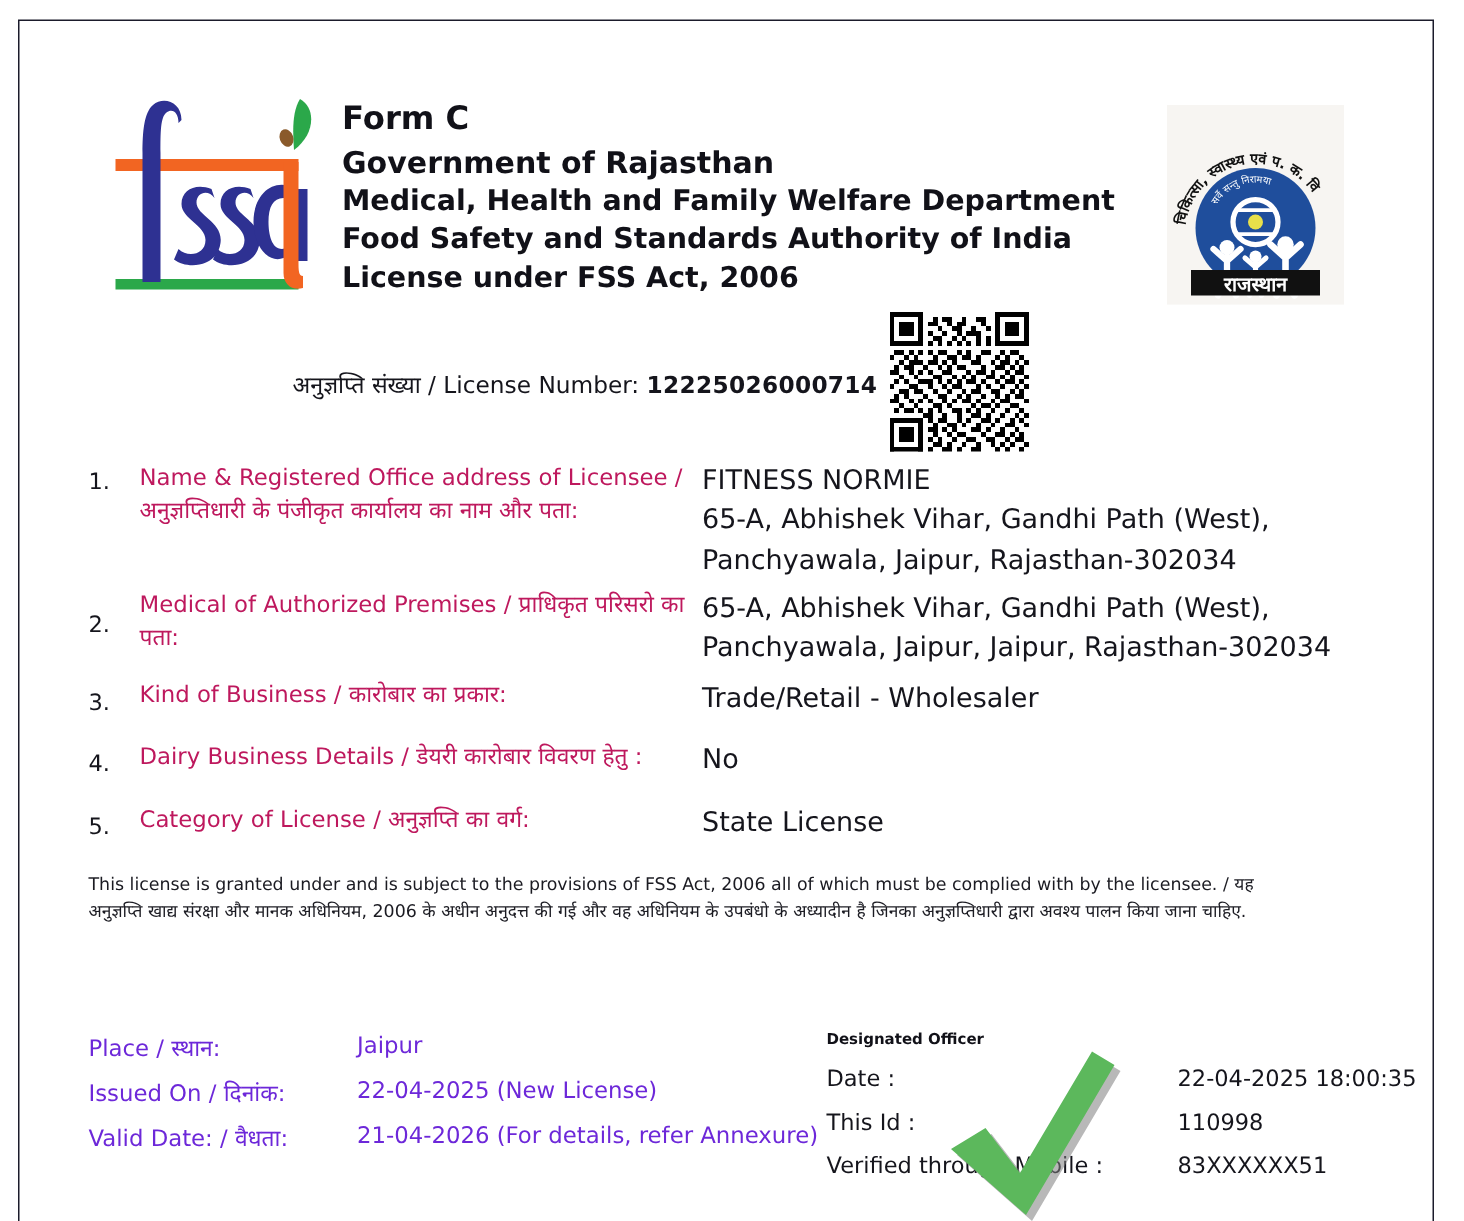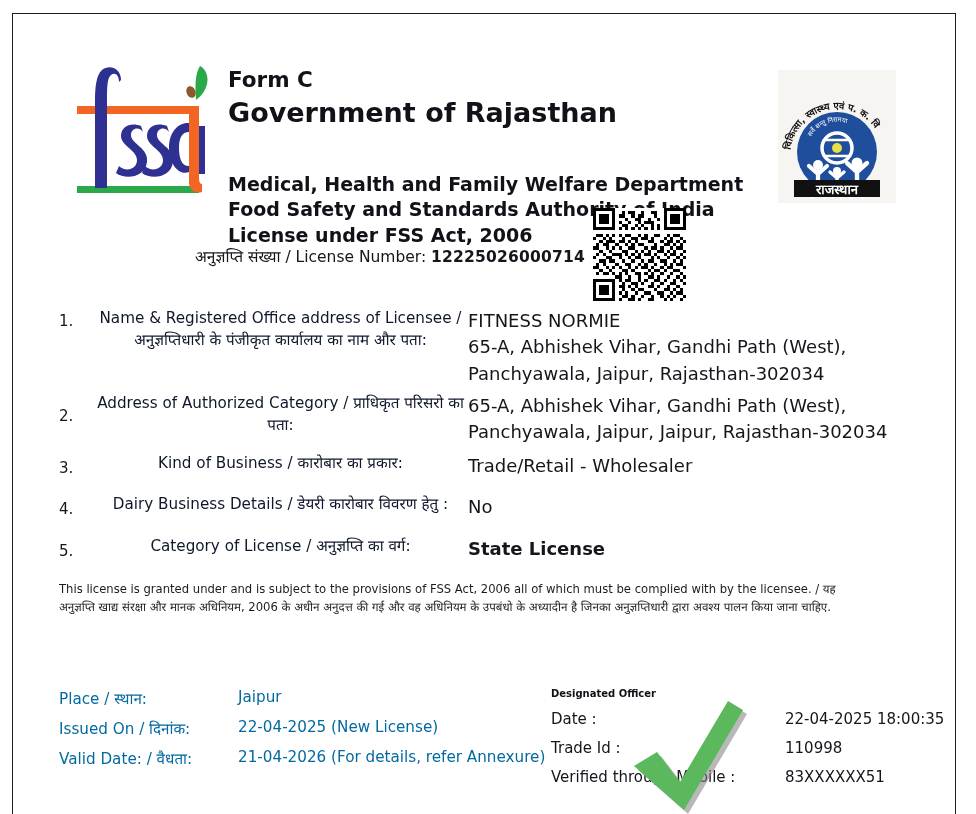--- a/index.html
+++ b/index.html
@@ -45,22 +45,22 @@
     width: 550px;
     text-align: left;
     color: #111118;
   }
   #title-block .t-line {
     font-weight: bold;
     line-height: 1.34;
     white-space: nowrap;
   }
   .t-form   { font-size: 21.5px; }
-  .t-gov    { font-size: 27px; }
-  .t-dept   { font-size: 19px; margin-top: 41px; }
+  .t-gov    { font-size: 20px; }
+  .t-dept   { font-size: 19px; }
   .t-fssa   { font-size: 19px; }
   .t-act    { font-size: 19px; }
 
   
   #emblem-box {
     position: absolute;
     left: 765px; top: 56px;
     width: 118px; height: 133px;
     background: #f7f5f2;
   }
@@ -101,32 +101,31 @@
     left: 46px;
     font-size: 15px;
     color: #15151c;
   }
   .dlabel {
     position: absolute;
     left: 80px;
     width: 375px;
     font-size: 15.2px;
     line-height: 1.42;
-    color: #0f172a;
-    text-align: center;
+    color: #be185d;
   }
   .dvalue {
     position: absolute;
     left: 455px;
     width: 480px;
     font-size: 18px;
     line-height: 1.46;
     color: #15151c;
   }
-  .dvalue.bold { font-weight: bold; }
+  .dvalue.bold { font-weight: normal; }
 
   
   #row-1 { top: 0px; }
   #row-1 .dnum { top: 4px; }
   #row-2 { top: 85px; }
   #row-2 .dnum { top: 14px; }
   #row-3 { top: 145px; }
   #row-3 .dnum { top: 6px; }
   #row-4 { top: 186px; }
   #row-4 .dnum { top: 6px; }
@@ -142,21 +141,21 @@
     line-height: 1.58;
     color: #1b1b22;
   }
 
   
   #footer-left {
     position: absolute;
     left: 59px; top: 688px;
     width: 470px;
   }
-  .frow { position: relative; height: 30px; font-size: 15.2px; color: #0369a1; white-space: nowrap; }
+  .frow { position: relative; height: 30px; font-size: 15.2px; color: #6d28d9; white-space: nowrap; }
   .frow .fl { position: absolute; left: 0; top: 0; }
   .frow .fv { position: absolute; left: 179px; top: 0; }
 
   #footer-right {
     position: absolute;
     left: 551px; top: 688px;
     width: 390px;
   }
   #do-title {
     font-size: 10px; font-weight: bold; color: #111118;
@@ -515,21 +514,21 @@
     <div class="drow" id="row-1">
       <div class="dnum">1.</div>
       <div class="dlabel">Name &amp; Registered Office address of Licensee / अनुज्ञप्तिधारी के पंजीकृत कार्यालय का नाम और पता:</div>
       <div class="dvalue" style="white-space: pre-line;">FITNESS NORMIE
 65-A, Abhishek Vihar, Gandhi Path (West),
 Panchyawala, Jaipur, Rajasthan-302034</div>
     </div>
 
     <div class="drow" id="row-2">
       <div class="dnum">2.</div>
-      <div class="dlabel">Address of Authorized Category / प्राधिकृत परिसरो का पता:</div>
+      <div class="dlabel">Medical of Authorized Premises / प्राधिकृत परिसरो का पता:</div>
       <div class="dvalue" style="white-space: pre-line;">65-A, Abhishek Vihar, Gandhi Path (West),
 Panchyawala, Jaipur, Jaipur, Rajasthan-302034</div>
     </div>
 
     <div class="drow" id="row-3">
       <div class="dnum">3.</div>
       <div class="dlabel">Kind of Business / कारोबार का प्रकार:</div>
       <div class="dvalue">Trade/Retail - Wholesaler</div>
     </div>
 
@@ -563,21 +562,21 @@
     </div>
   </div>
 
   <div id="footer-right">
     <div id="do-title">Designated Officer</div>
     <div class="orow">
       <span class="ol">Date :</span>
       <span class="ov">22-04-2025 18:00:35</span>
     </div>
     <div class="orow">
-      <span class="ol">Trade Id :</span>
+      <span class="ol">This Id :</span>
       <span class="ov">110998</span>
     </div>
     <div class="orow wide">
       <span class="ol">Verified through Mobile :</span>
       <span class="ov">83XXXXXX51</span>
     </div>
   </div>
 
   <div id="verified-check">
     <svg width="125" height="120" viewBox="0 0 125 120" xmlns="http://www.w3.org/2000/svg">

